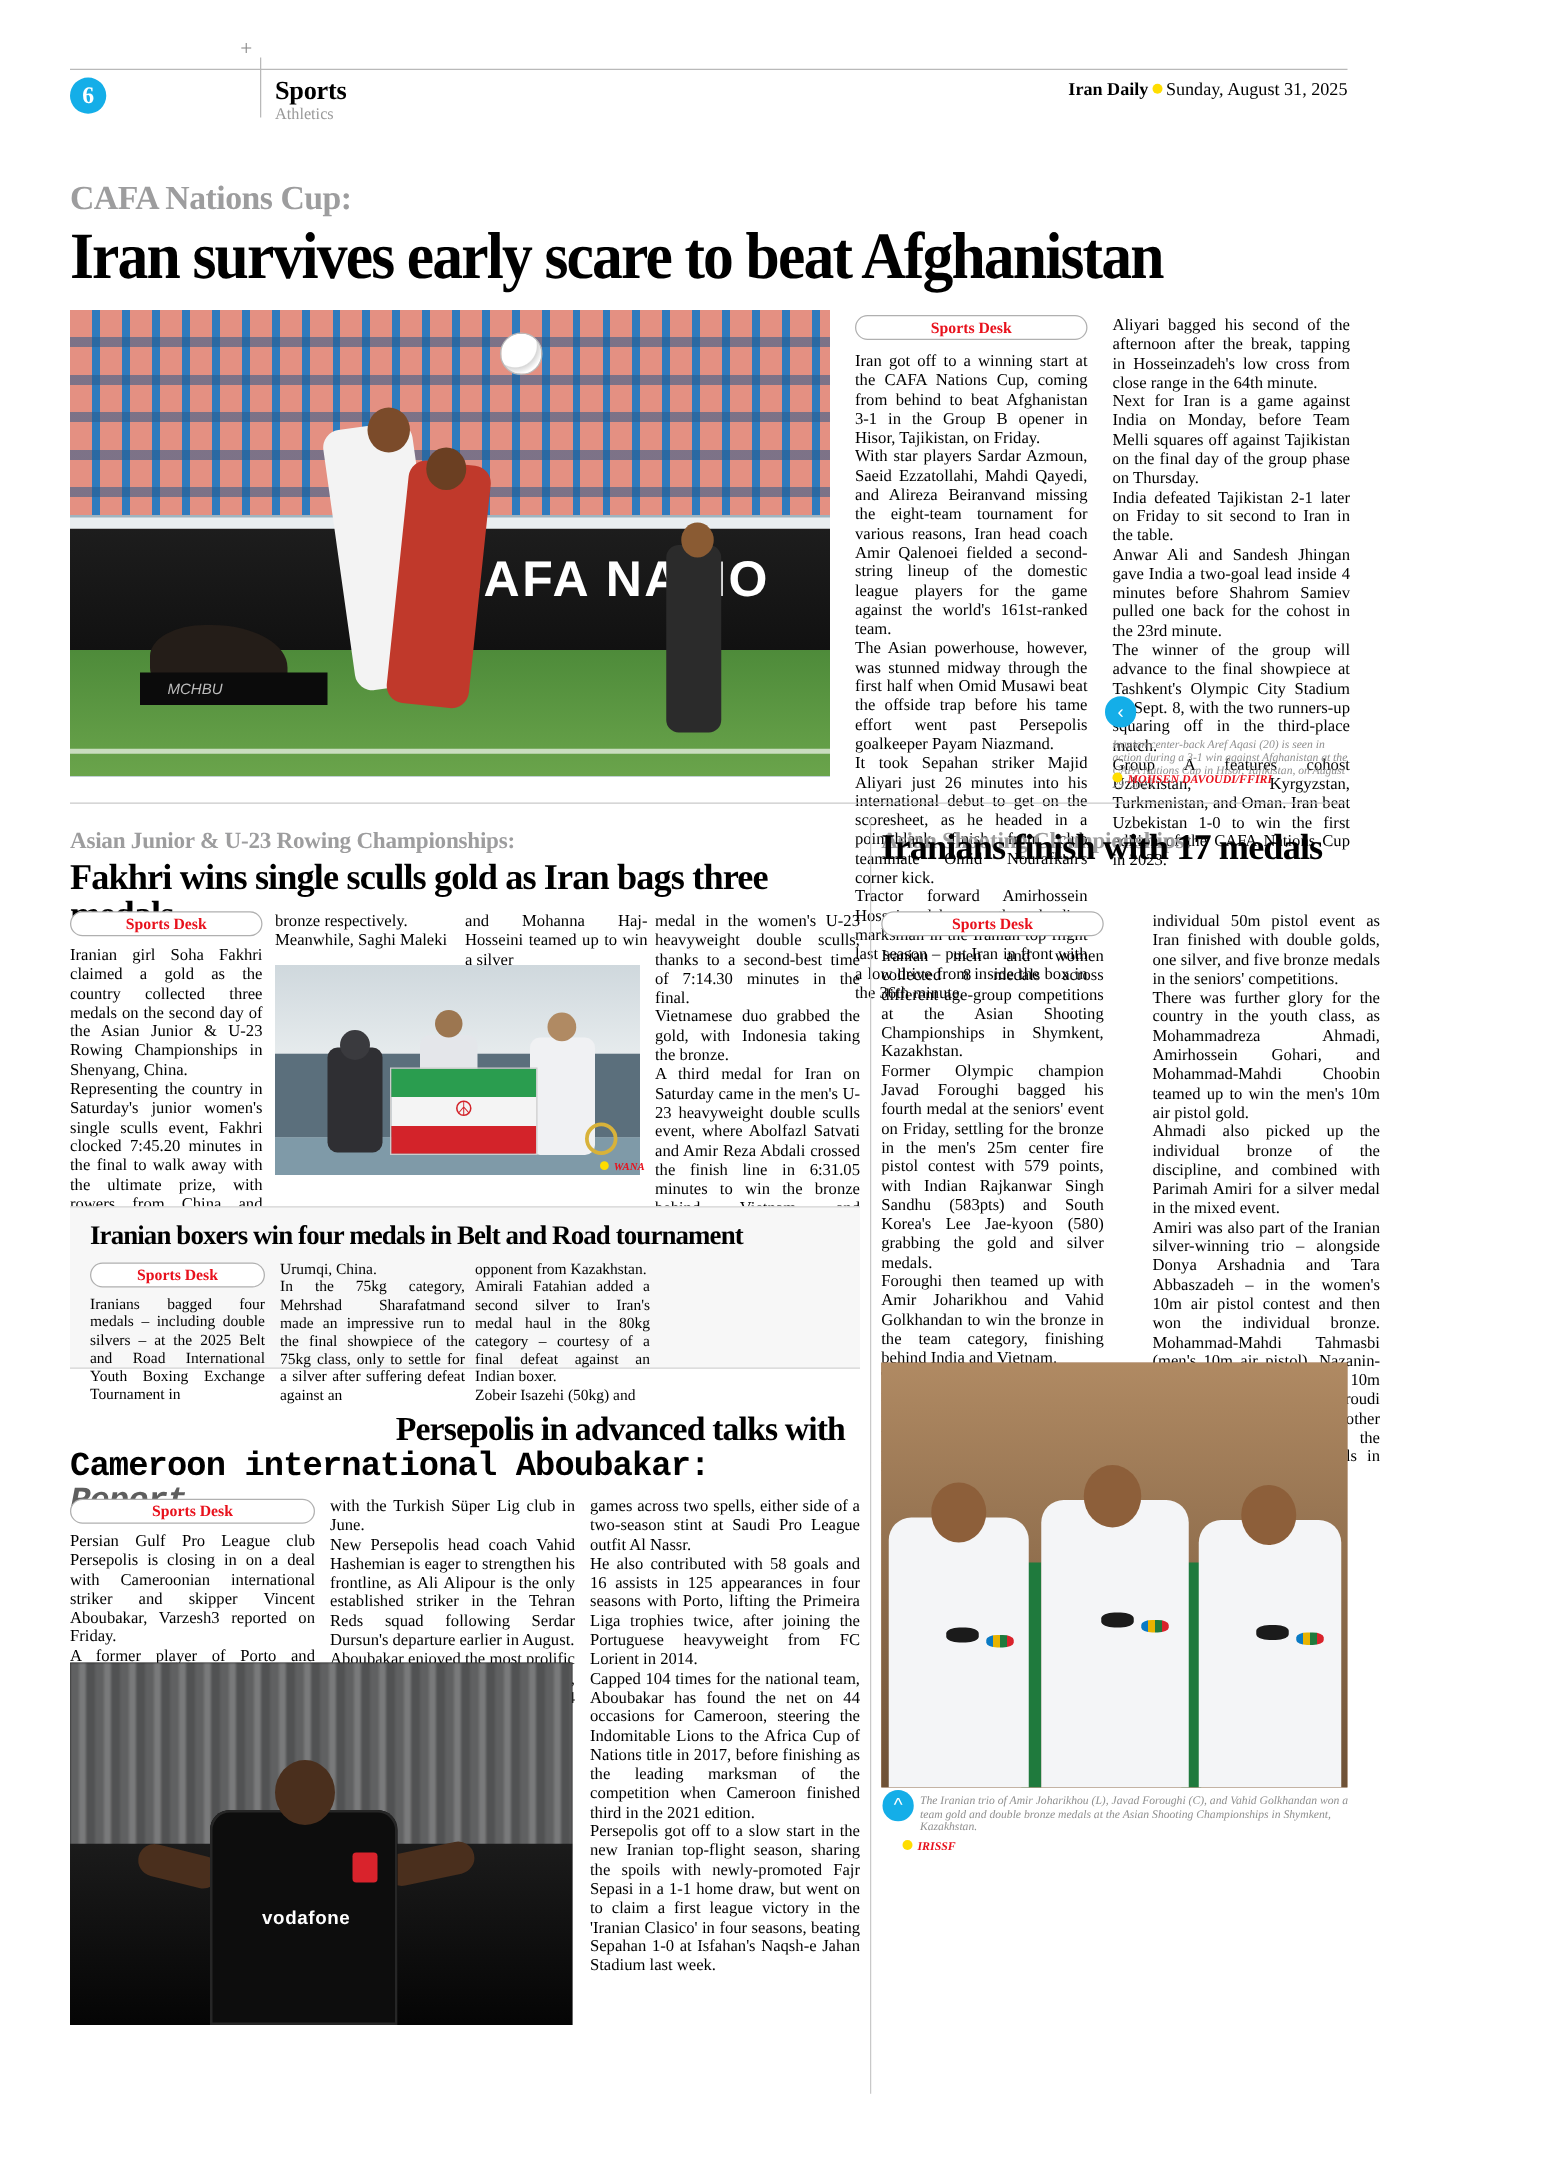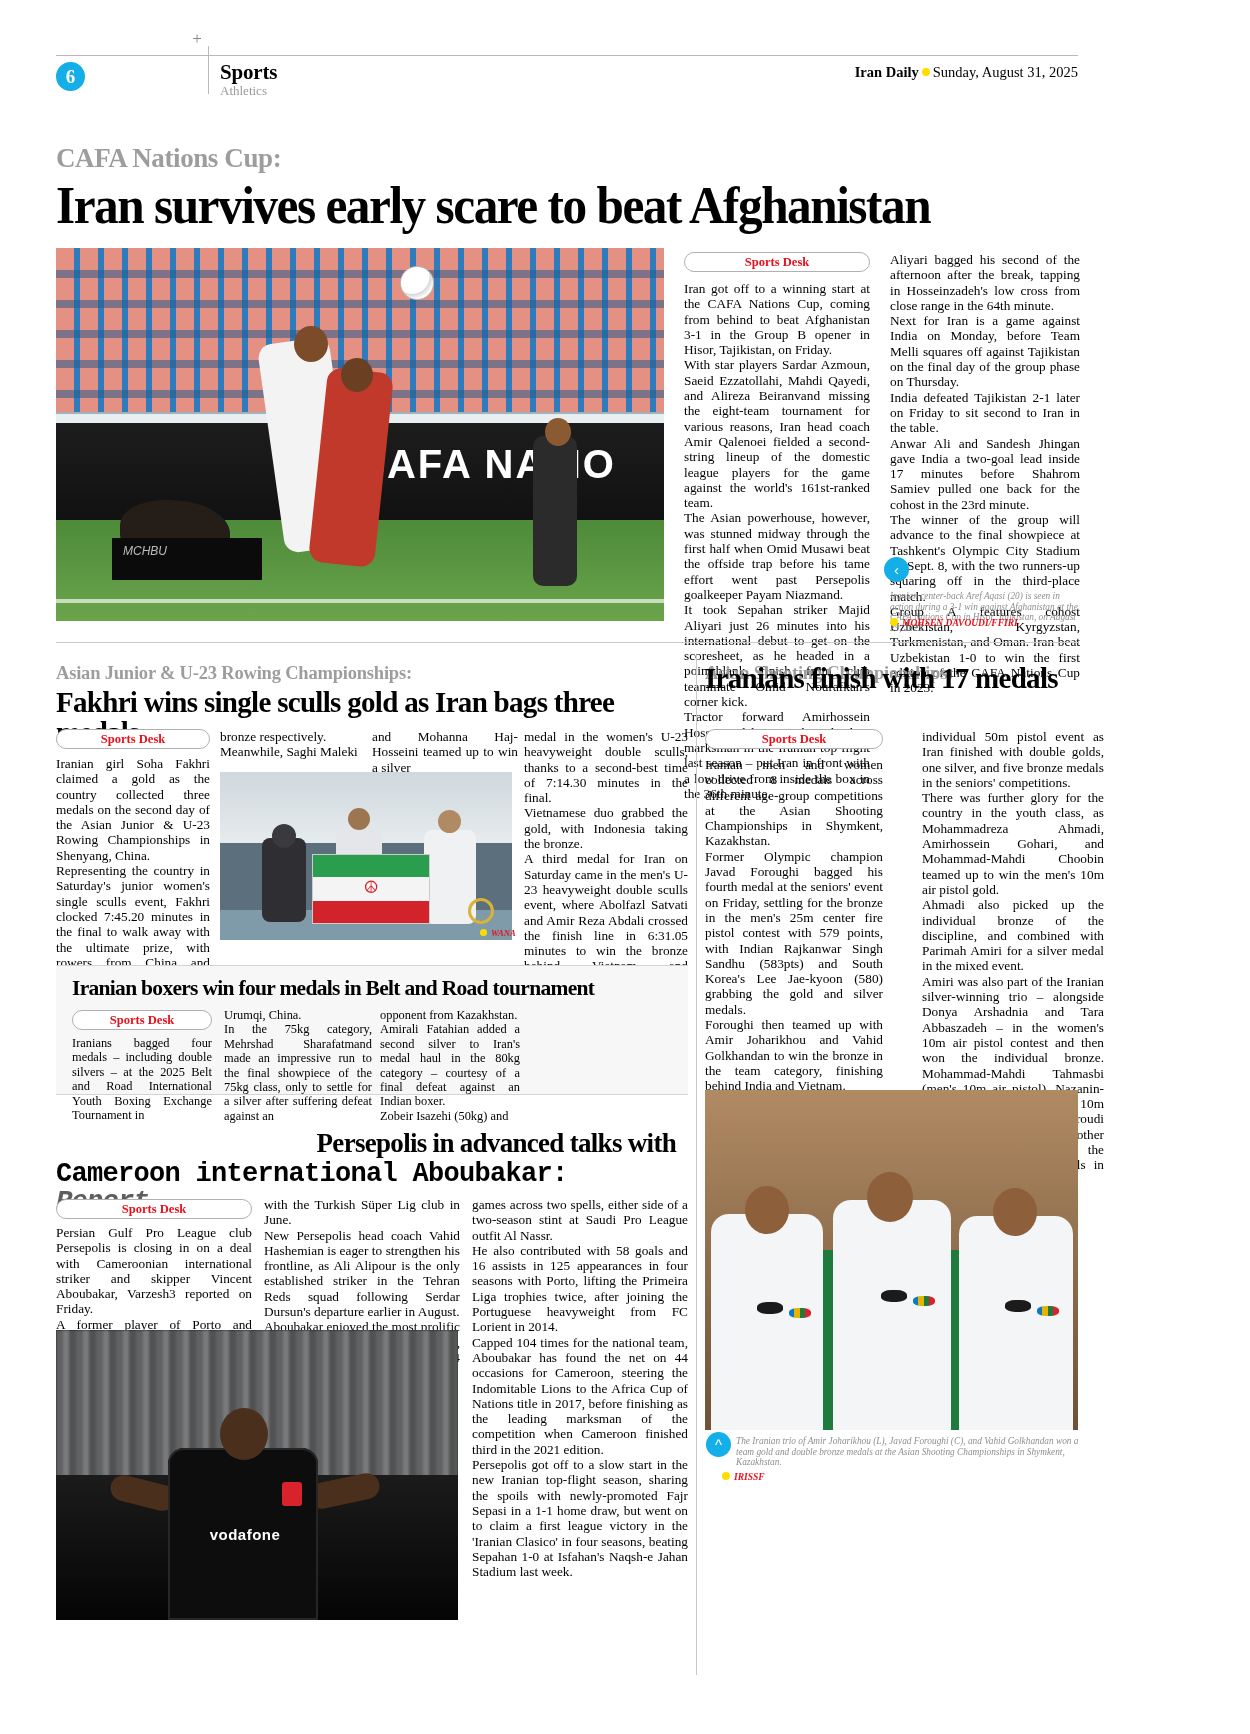--- a/index.html
+++ b/index.html
@@ -118,23 +118,23 @@
   .lp-ref {
     position: absolute; left: 477px; top: 188px; width: 44px; height: 150px;
     background: #2b2b2b; border-radius: 10px;
   }
   .lp-ref-head { position:absolute; left: 489px; top: 170px; width: 26px; height: 28px; border-radius:50%; background:#8a5b33; }
   .lp-horse {
     position: absolute; left: 64px; top: 252px; width: 110px; height: 62px;
     background: #241d18; border-radius: 40% 55% 35% 45%;
   }
   .lp-banner {
-    position: absolute; left: 56px; top: 290px; width: 150px; height: 42px;
+    position: absolute; left: 56px; top: 290px; width: 150px; height: 26px;
     background: #0b0b0b; color:#bbb; font-size: 12px; font-style: italic;
-    font-family: "Liberation Sans", sans-serif; line-height: 26px; padding-left: 11px;
+    font-family: "Liberation Sans", sans-serif; line-height: 26px; padding-left: 22px;
   }
 
   
   .col {
     position: absolute;
     font-size: 13.3px; line-height: 15.3px;
     text-align: justify; text-justify: inter-word;
     hyphens: auto; -webkit-hyphens: auto;
   }
   .col p { margin: 0; }
@@ -311,21 +311,21 @@
       <p>Iran got off to a winning start at the CAFA Nations Cup, coming from behind to beat Afghanistan 3-1 in the Group B opener in Hisor, Tajikistan, on Friday.</p>
       <p>With star players Sardar Azmoun, Saeid Ezzatollahi, Mahdi Qayedi, and Alireza Beiranvand missing the eight-team tournament for various reasons, Iran head coach Amir Qalenoei fielded a second-string lineup of the domestic league players for the game against the world's 161st-ranked team.</p>
       <p>The Asian powerhouse, however, was stunned midway through the first half when Omid Musawi beat the offside trap before his tame effort went past Persepolis goalkeeper Payam Niazmand.</p>
       <p>It took Sepahan striker Majid Aliyari just 26 minutes into his international debut to get on the scoresheet, as he headed in a point-blank finish from club teammate Omid Nourafkan's corner kick.</p>
       <p>Tractor forward Amirhossein Hosseinzadeh – the leading marksman in the Iranian top flight last season – put Iran in front with a low drive from inside the box in the 36th minute.</p>
     </div>
   <div class="col" id="lead-col2" style="left:890px; top:252px; width:190px;">
       <p>Aliyari bagged his second of the afternoon after the break, tapping in Hosseinzadeh's low cross from close range in the 64th minute.</p>
       <p>Next for Iran is a game against India on Monday, before Team Melli squares off against Tajikistan on the final day of the group phase on Thursday.</p>
       <p>India defeated Tajikistan 2-1 later on Friday to sit second to Iran in the table.</p>
-      <p>Anwar Ali and Sandesh Jhingan gave India a two-goal lead inside 17 minutes before Shahrom Samiev pulled one back for the cohost in the 23rd minute.</p>
+      <p>Anwar Ali and Sandesh Jhingan gave India a two-goal lead inside 4 minutes before Shahrom Samiev pulled one back for the cohost in the 23rd minute.</p>
       <p>The winner of the group will advance to the final showpiece at Tashkent's Olympic City Stadium on Sept. 8, with the two runners-up squaring off in the third-place match.</p>
       <p>Group A features cohost Uzbekistan, Kyrgyzstan, Turkmenistan, and Oman. Iran beat Uzbekistan 1-0 to win the first edition of the CAFA Nations Cup in 2023.</p>
     </div>
 
   <div class="arrow-badge" style="left:884px; top:557px;">‹</div>
   <div class="cap" style="left:890px; top:591px; width:192px;">
     <span id="lead-cap">Iranian center-back Aref Aqasi (20) is seen in action during a 3-1 win against Afghanistan at the CAFA Nations Cup in Hisor, Tajikistan, on August 29, 2025.</span>
   </div>
   <div class="credit" style="left:890px; top:618px;">
     <span class="cdot"></span><span>MOHSEN DAVOUDI/FFIRI</span>

